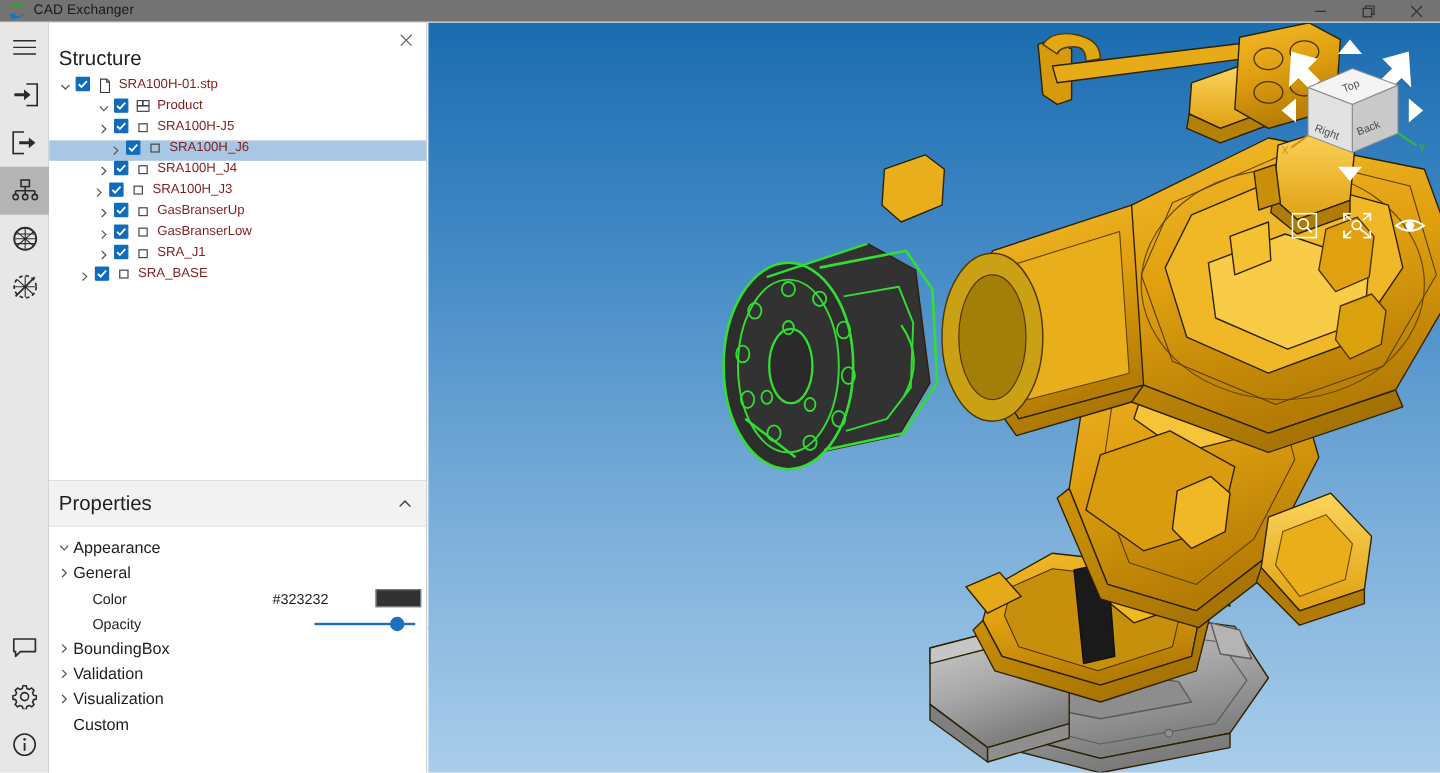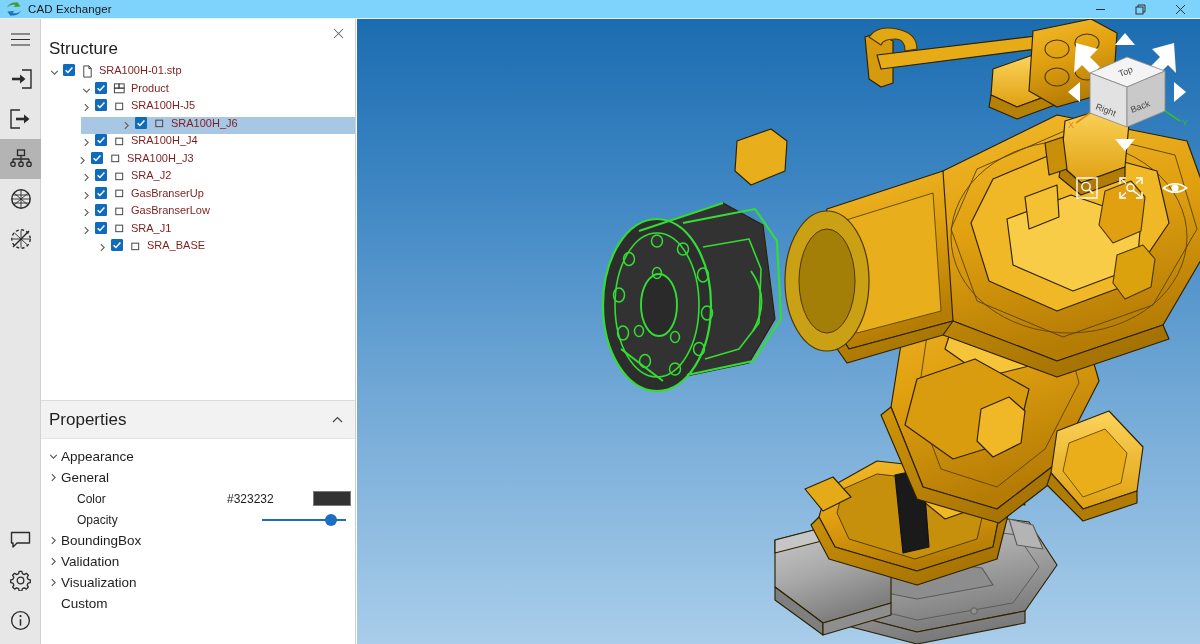--- a/index.html
+++ b/index.html
@@ -6,21 +6,21 @@
   html, body {
     width: 1200px; height: 644px;
     font-family: "Liberation Sans", sans-serif;
     overflow: hidden; background: #ffffff;
   }
   #app { position: relative; width: 1200px; height: 644px; }
 
   
   #titlebar {
     position: absolute; left: 0; top: 0; width: 1200px; height: 19px;
-    background: #7dd3fc; display: flex; align-items: center;
+    background: #737373; display: flex; align-items: center;
     border-bottom: 1px solid #eeeeee;
   }
   #app-logo { width: 16px; height: 14px; margin-left: 6px; flex: 0 0 auto; }
   #app-title {
     font-size: 11.5px; color: #1a1a1a; margin-left: 6px;
     letter-spacing: 0.1px; white-space: nowrap;
   }
   #wincontrols { margin-left: auto; display: flex; height: 19px; }
   .wc {
     width: 40px; height: 19px; display: flex; align-items: center;
@@ -301,21 +301,21 @@
                 <path d="M1.6 5.2 L3.9 7.5 L8.4 2.6" fill="none" stroke="#fff" stroke-width="1.5"></path>
               </svg>
             </div>
             <div class="node-icon">
               <svg viewBox="0 0 14 14" width="13" height="13">
                 <rect x="3" y="3.4" width="7.4" height="7" fill="none" stroke="#4a4a4a" stroke-width="1.1"></rect>
               </svg>
             </div>
             <div class="node-label">SRA100H-J5</div>
           </div>
-          <div class="node selected" style="padding-left: 38px; margin-left: 40px;">
+          <div class="node selected" style="padding-left: 48px;">
             <div class="twisty">
               <svg width="9" height="9" viewBox="0 0 9 9">
                 <path d="M2.8 1.2 L6.2 4.5 L2.8 7.8" fill="none" stroke="#5a5a5a" stroke-width="1.05"></path>
               </svg>
             </div>
             <div class="cbox">
               <svg width="10" height="10" viewBox="0 0 10 10">
                 <path d="M1.6 5.2 L3.9 7.5 L8.4 2.6" fill="none" stroke="#fff" stroke-width="1.5"></path>
               </svg>
             </div>
@@ -371,77 +371,59 @@
             <div class="cbox">
               <svg width="10" height="10" viewBox="0 0 10 10">
                 <path d="M1.6 5.2 L3.9 7.5 L8.4 2.6" fill="none" stroke="#fff" stroke-width="1.5"></path>
               </svg>
             </div>
             <div class="node-icon">
               <svg viewBox="0 0 14 14" width="13" height="13">
                 <rect x="3" y="3.4" width="7.4" height="7" fill="none" stroke="#4a4a4a" stroke-width="1.1"></rect>
               </svg>
             </div>
-            <div class="node-label">SRA_J2</div>
+            <div class="node-label">GasBranserUp</div>
           </div>
           <div class="node" style="padding-left: 38px;">
             <div class="twisty">
               <svg width="9" height="9" viewBox="0 0 9 9">
                 <path d="M2.8 1.2 L6.2 4.5 L2.8 7.8" fill="none" stroke="#5a5a5a" stroke-width="1.05"></path>
               </svg>
             </div>
             <div class="cbox">
               <svg width="10" height="10" viewBox="0 0 10 10">
                 <path d="M1.6 5.2 L3.9 7.5 L8.4 2.6" fill="none" stroke="#fff" stroke-width="1.5"></path>
               </svg>
             </div>
             <div class="node-icon">
               <svg viewBox="0 0 14 14" width="13" height="13">
                 <rect x="3" y="3.4" width="7.4" height="7" fill="none" stroke="#4a4a4a" stroke-width="1.1"></rect>
               </svg>
             </div>
-            <div class="node-label">GasBranserUp</div>
+            <div class="node-label">GasBranserLow</div>
           </div>
           <div class="node" style="padding-left: 38px;">
             <div class="twisty">
               <svg width="9" height="9" viewBox="0 0 9 9">
                 <path d="M2.8 1.2 L6.2 4.5 L2.8 7.8" fill="none" stroke="#5a5a5a" stroke-width="1.05"></path>
               </svg>
             </div>
             <div class="cbox">
               <svg width="10" height="10" viewBox="0 0 10 10">
                 <path d="M1.6 5.2 L3.9 7.5 L8.4 2.6" fill="none" stroke="#fff" stroke-width="1.5"></path>
               </svg>
             </div>
             <div class="node-icon">
               <svg viewBox="0 0 14 14" width="13" height="13">
                 <rect x="3" y="3.4" width="7.4" height="7" fill="none" stroke="#4a4a4a" stroke-width="1.1"></rect>
               </svg>
             </div>
-            <div class="node-label">GasBranserLow</div>
-          </div>
-          <div class="node" style="padding-left: 38px;">
-            <div class="twisty">
-              <svg width="9" height="9" viewBox="0 0 9 9">
-                <path d="M2.8 1.2 L6.2 4.5 L2.8 7.8" fill="none" stroke="#5a5a5a" stroke-width="1.05"></path>
-              </svg>
-            </div>
-            <div class="cbox">
-              <svg width="10" height="10" viewBox="0 0 10 10">
-                <path d="M1.6 5.2 L3.9 7.5 L8.4 2.6" fill="none" stroke="#fff" stroke-width="1.5"></path>
-              </svg>
-            </div>
-            <div class="node-icon">
-              <svg viewBox="0 0 14 14" width="13" height="13">
-                <rect x="3" y="3.4" width="7.4" height="7" fill="none" stroke="#4a4a4a" stroke-width="1.1"></rect>
-              </svg>
-            </div>
             <div class="node-label">SRA_J1</div>
           </div>
-          <div class="node" style="padding-left: 54px;">
+          <div class="node" style="padding-left: 22px;">
             <div class="twisty">
               <svg width="9" height="9" viewBox="0 0 9 9">
                 <path d="M2.8 1.2 L6.2 4.5 L2.8 7.8" fill="none" stroke="#5a5a5a" stroke-width="1.05"></path>
               </svg>
             </div>
             <div class="cbox">
               <svg width="10" height="10" viewBox="0 0 10 10">
                 <path d="M1.6 5.2 L3.9 7.5 L8.4 2.6" fill="none" stroke="#fff" stroke-width="1.5"></path>
               </svg>
             </div>

